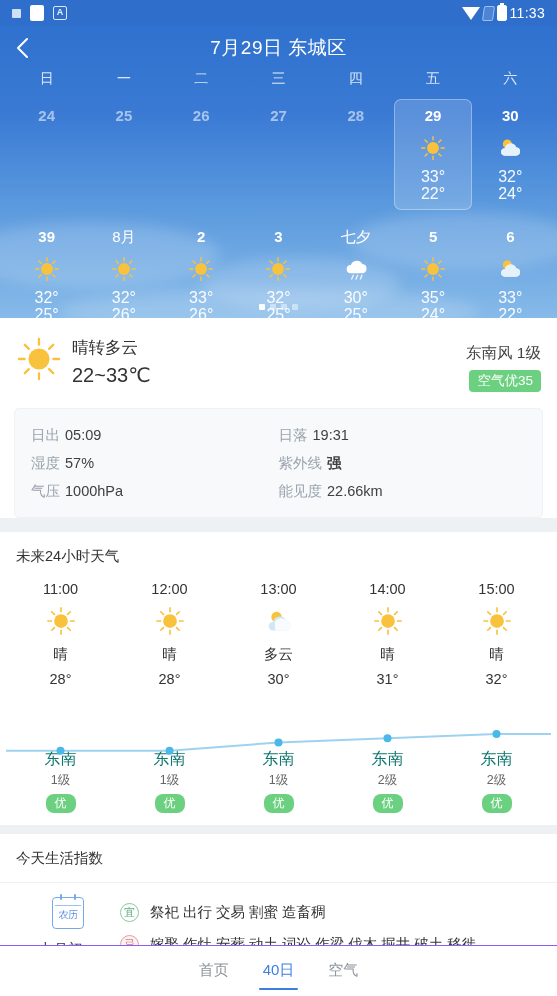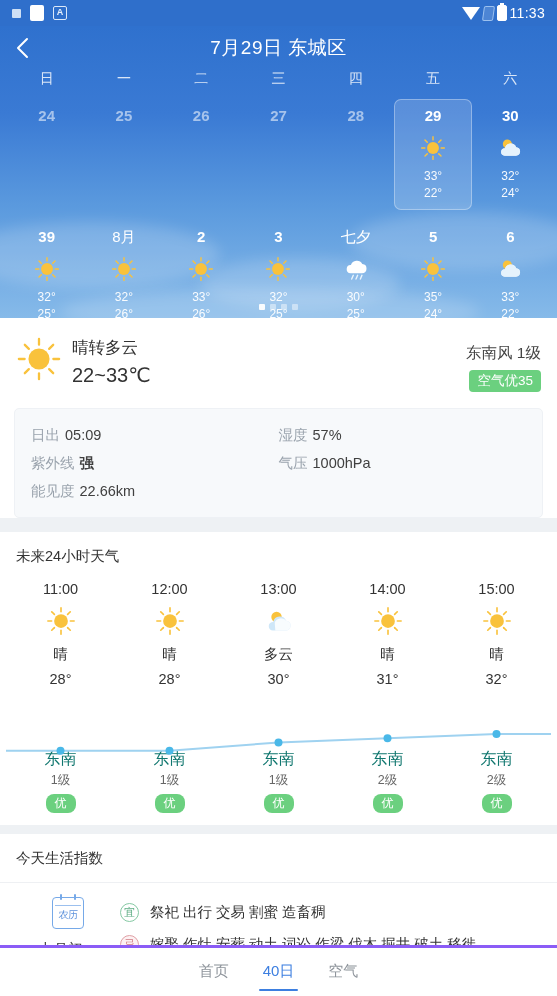--- a/index.html
+++ b/index.html
@@ -52,21 +52,21 @@
 
   .daterow{display:flex;padding:0 8px;margin-top:11px;position:relative;}
   .daterow .dcell{
     flex:1;display:flex;flex-direction:column;align-items:center;
     padding:7px 0 8px; border-radius:7px; cursor:pointer;
   }
   .daterow .dcell.dim .dnum{color:rgba(255,255,255,.55);}
   .dnum{font-size:15px;color:#fff;font-weight:bold;line-height:20px;}
   .dnum.lunar{font-weight:normal;}
   .dicon{margin:9px 0 7px;height:26px;display:flex;align-items:center;justify-content:center;}
-  .dtmp{font-size:12px;color:rgba(255,255,255,.95);line-height:17px;}
+  .dtmp{font-size:16px;color:rgba(255,255,255,.95);line-height:17px;}
   .dcell.sel{background:rgba(255,255,255,.17);box-shadow:inset 0 0 0 1px rgba(255,255,255,.33);}
 
   .row2{margin-top:10px;}
   .dots{display:flex;gap:5px;justify-content:center;position:absolute;bottom:8px;left:0;right:0;}
   .dot{width:6px;height:6px;border-radius:1px;background:rgba(255,255,255,.45);}
   .dot.on{background:rgba(255,255,255,.95);}
 
   
   .card{background:#fff;margin-bottom:9px;}
   .cur{padding:16px 16px 12px;display:flex;align-items:flex-start;position:relative;}
@@ -125,21 +125,21 @@
     width:19px;height:19px;border-radius:50%;flex:none;margin-right:11px;
     font-size:11px;display:flex;align-items:center;justify-content:center;
   }
   .badge-c.yi{border:1.3px solid #86c9a4;color:#5fae85;}
   .badge-c.ji{border:1.3px solid #e0a0a6;color:#cf7b84;background:#fdf1f2;}
   .ltext{font-size:14.5px;color:#333;line-height:21px;}
 
   
   .bottom{
     position:absolute;left:0;right:0;bottom:0;height:51px;background:#fff;
-    border-top:3px solid #8b5cf6;display:flex;align-items:center;justify-content:center;gap:22px;
+    border-top:1px solid #8b5cf6;display:flex;align-items:center;justify-content:center;gap:22px;
   }
   .bnav{font-size:15px;color:#8e949b;padding:9px 6px 10px;position:relative;cursor:pointer;}
   .bnav.on{color:#3d7fe0;}
   .bnav.on:after{content:"";position:absolute;left:2px;right:2px;bottom:0;height:2.5px;background:#3d7fe0;border-radius:2px;}
 
   .scroll{position:absolute;left:0;right:0;top:26px;bottom:51px;overflow:hidden;}
 </style>
 </head>
 <body>
 
@@ -391,20 +391,21 @@
           <div class="cur-cond">晴转多云</div>
           <div class="cur-temp">22~33℃</div>
         </div>
         <div class="cur-right">
           <div class="cur-wind">东南风 1级</div>
           <div class="aqi">空气优35</div>
         </div>
       </div>
       <div class="details" id="details">
           <div class="dt"><span class="k">日出</span><span class="v">05:09</span></div>
+          <div class="dt"><span class="k">日落</span><span class="v">19:31</span></div>
           <div class="dt"><span class="k">湿度</span><span class="v">57%</span></div>
           <div class="dt"><span class="k">紫外线</span><span class="v b">强</span></div>
           <div class="dt"><span class="k">气压</span><span class="v">1000hPa</span></div>
           <div class="dt"><span class="k">能见度</span><span class="v">22.66km</span></div>
         </div>
     </div>
 
     <div class="card">
       <div class="sect-title">未来24小时天气</div>
       <div class="hours" id="hours" style="position: relative;">

